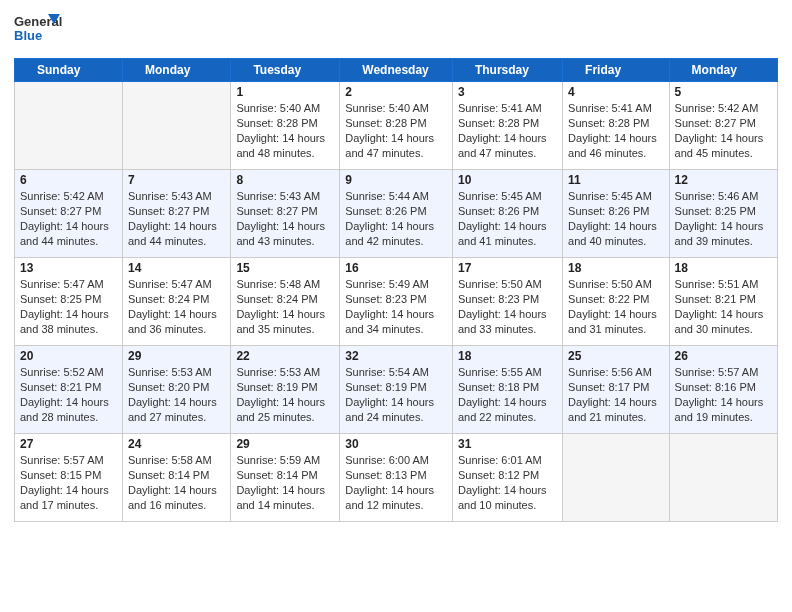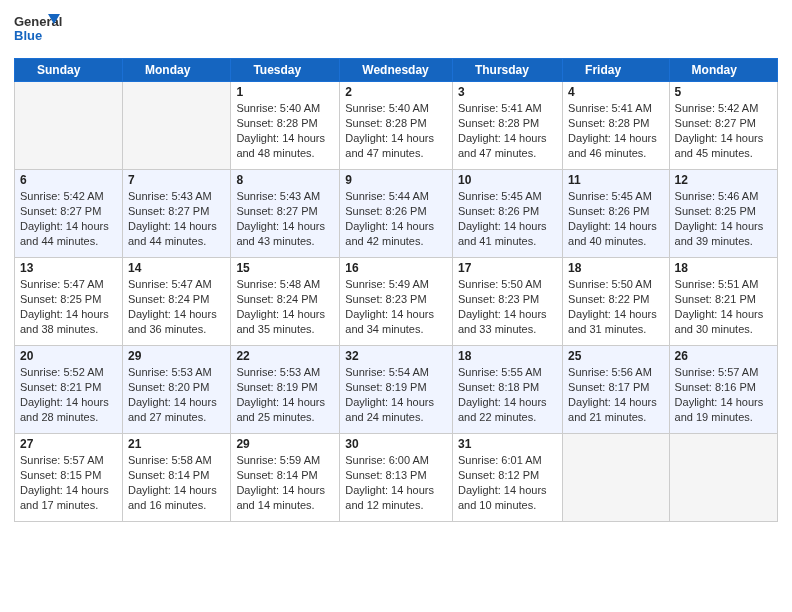--- a/index.html
+++ b/index.html
@@ -284,21 +284,21 @@
           </td>
         </tr>
         <tr>
           <td>
             <span class="day-num">27</span>
             <div class="day-info" style="white-space: pre-line;">Sunrise: 5:57 AM
 Sunset: 8:15 PM
 Daylight: 14 hours and 17 minutes.</div>
           </td>
           <td>
-            <span class="day-num">21</span>
+            <span class="day-num">24</span>
             <div class="day-info" style="white-space: pre-line;">Sunrise: 5:58 AM
 Sunset: 8:14 PM
 Daylight: 14 hours and 16 minutes.</div>
           </td>
           <td>
             <span class="day-num">29</span>
             <div class="day-info" style="white-space: pre-line;">Sunrise: 5:59 AM
 Sunset: 8:14 PM
 Daylight: 14 hours and 14 minutes.</div>
           </td>

